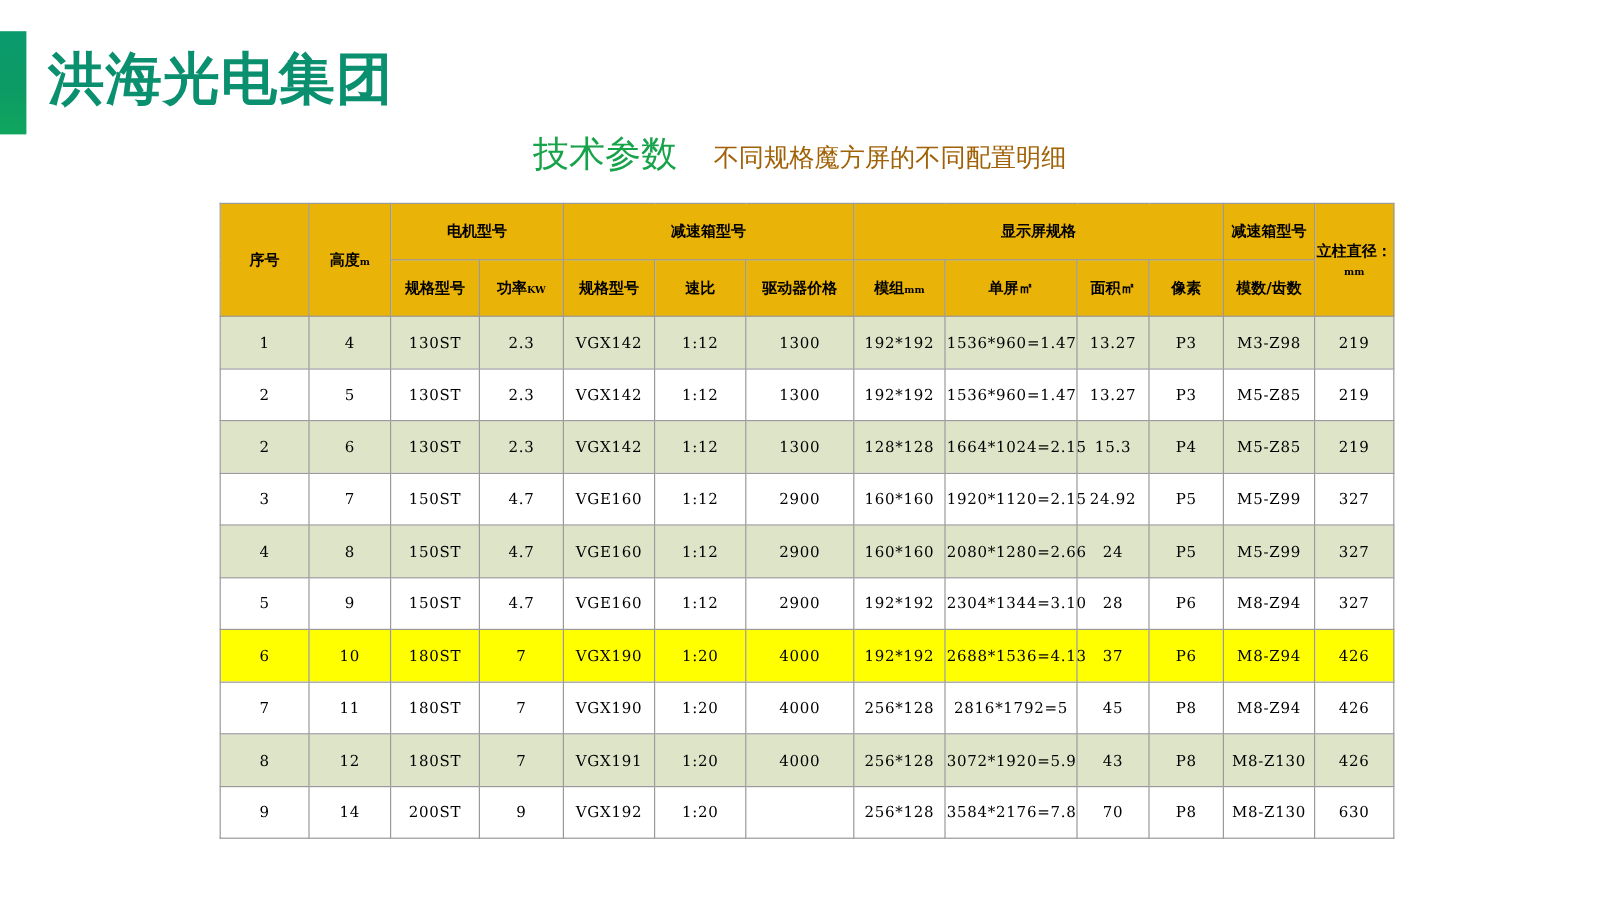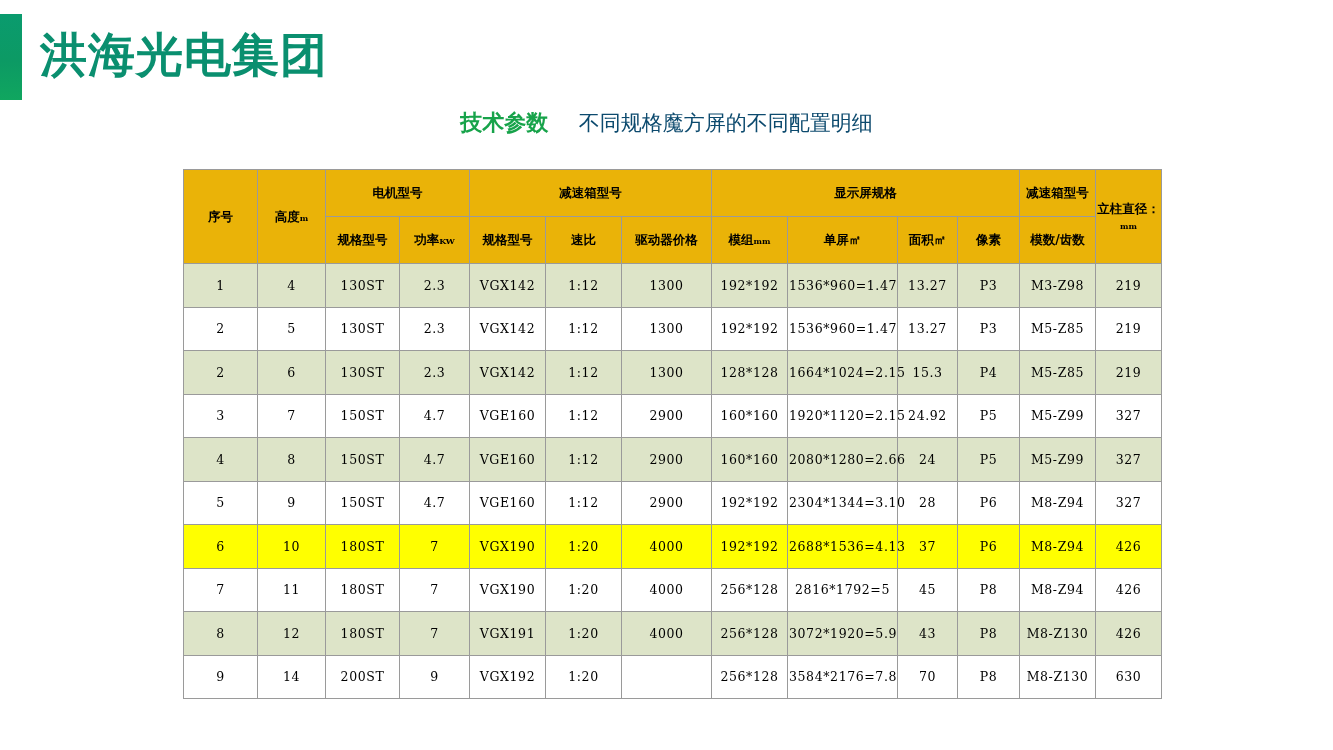--- a/index.html
+++ b/index.html
@@ -12,21 +12,21 @@
     background: #ffffff;
     font-family: "Liberation Sans", sans-serif;
     overflow: hidden;
     position: relative;
   }
 
   
   .header {
     position: absolute;
     left: 0;
-    top: 0;
+    top: 12px;
     width: 1333px;
     height: 110px;
   }
   .header-bar {
     position: absolute;
     left: 0;
     top: 14px;
     width: 22px;
     height: 86px;
     background: linear-gradient(180deg, #0a9b6e 0%, #0c9a64 55%, #10a65f 100%);
@@ -47,29 +47,29 @@
   
   .title-row {
     position: absolute;
     left: 0;
     top: 108px;
     width: 1333px;
     text-align: center;
     white-space: nowrap;
   }
   .title-main {
-    font-size: 22px;
-    font-weight: bold;
+    font-size: 30px;
+    font-weight: normal;
     color: #17a34a;
     font-family: "DejaVu Sans", sans-serif;
     vertical-align: baseline;
   }
   .title-sub {
     font-size: 21px;
-    color: #0c4a6e;
+    color: #a16207;
     font-family: "DejaVu Sans", sans-serif;
     vertical-align: baseline;
     margin-left: 26px;
   }
 
   
   .table-wrap {
     position: absolute;
     left: 183px;
     top: 169px;

